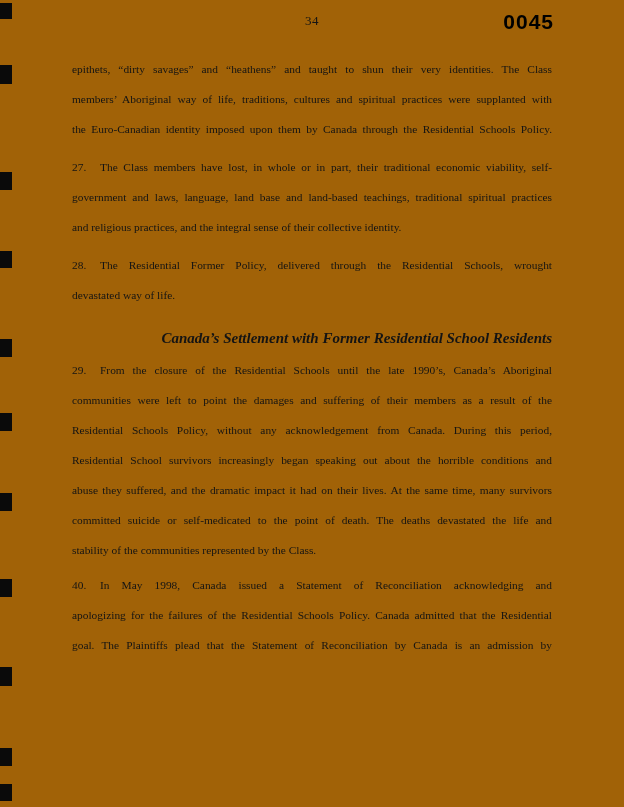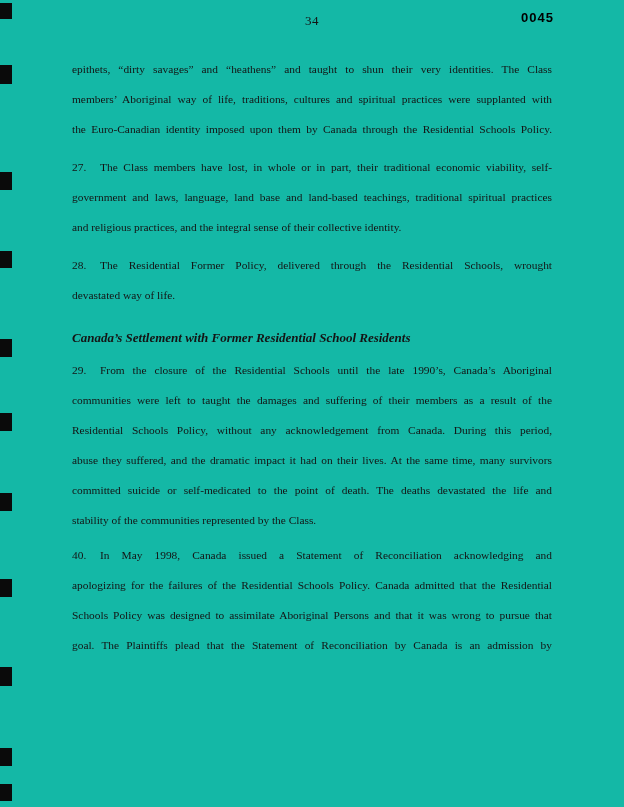--- a/index.html
+++ b/index.html
@@ -1,20 +1,20 @@
 <!DOCTYPE html>
 <html><head>
 <meta charset="utf-8">
 <style>
   html, body { margin: 0; padding: 0; background: #ffffff; }
   #page {
     position: relative;
     width: 624px;
     height: 807px;
-    background: #14b8a6;
+    background: #a16207;
     overflow: hidden;
     font-family: "Liberation Serif", "DejaVu Serif", serif;
     color: #141414;
   }
   
   .scan-mark {
     position: absolute;
     left: 0;
     width: 12px;
     background: #0a0a0a;
@@ -28,21 +28,21 @@
     text-align: center;
     font-size: 13px;
     letter-spacing: 0.5px;
   }
   #bates-number {
     position: absolute;
     top: 10px;
     right: 70px;
     font-family: "Liberation Sans", "DejaVu Sans", sans-serif;
     font-weight: 700;
-    font-size: 13px;
+    font-size: 21px;
     letter-spacing: 1px;
     color: #000;
   }
   
   #content {
     position: absolute;
     top: 54px;
     left: 72px;
     width: 480px;
     font-size: 11.4px;
@@ -64,22 +64,22 @@
     display: inline-block;
     width: 28px;
   }
   .u { text-decoration: underline; text-underline-offset: 2px; text-decoration-thickness: 1px; }
   #section-heading {
     margin-top: 13px;
     line-height: 30px;
     height: 30px;
     font-weight: 700;
     font-style: italic;
-    font-size: 13px;
-    text-align: left;
+    font-size: 15px;
+    text-align: right;
   }
 </style>
 </head>
 <body>
 
 <div id="page">
 
   <div class="scan-mark" style="top:3px;height:16px"></div>
   <div class="scan-mark" style="top:65px;height:19px"></div>
   <div class="scan-mark" style="top:172px;height:18px"></div>
@@ -111,28 +111,28 @@
 
     <div class="para m8">
       <div class="ln"><span class="pnum">28.</span><span>The Residential Former Policy, delivered through the Residential Schools, wrought</span></div>
       <div class="ln last">devastated way of life.</div>
     </div>
 
     <div id="section-heading">Canada’s Settlement with Former Residential School Residents</div>
 
     <div class="para m2">
       <div class="ln"><span class="pnum">29.</span><span>From the closure of the Residential Schools until the late 1990’s, Canada’s Aboriginal</span></div>
-      <div class="ln">communities were left to taught the damages and suffering of their members as a result of the</div>
+      <div class="ln">communities were left to point the damages and suffering of their members as a result of the</div>
       <div class="ln">Residential Schools Policy, without any acknowledgement from Canada.  During this period,</div>
+      <div class="ln">Residential School survivors increasingly began speaking out about the horrible conditions and</div>
       <div class="ln">abuse they suffered, and the dramatic impact it had on their lives.  At the same time, many survivors</div>
       <div class="ln">committed suicide or self-medicated to the point of death.  The deaths devastated the life and</div>
       <div class="ln last">stability of the communities represented by the Class.</div>
     </div>
 
     <div class="para m5">
       <div class="ln"><span class="pnum">40.</span><span>In May 1998, Canada issued a Statement of Reconciliation acknowledging and</span></div>
       <div class="ln">apologizing for the failures of the Residential Schools Policy.  Canada admitted that the Residential</div>
-      <div class="ln">Schools Policy was designed to assimilate Aboriginal Persons and that it was wrong to pursue that</div>
       <div class="ln">goal.  The Plaintiffs plead that the Statement of Reconciliation by Canada is an admission by</div>
     </div>
 
   </div>
 </div>
 
 </body></html>

